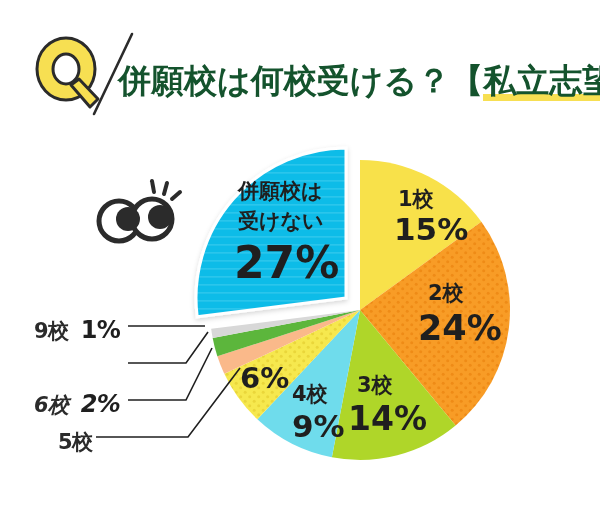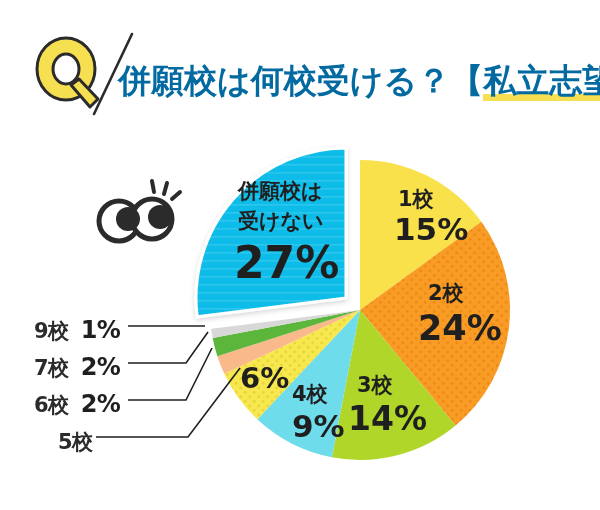--- a/index.html
+++ b/index.html
@@ -44,21 +44,21 @@
     top: 58px;
     width: 470px;
     height: 52px;
     white-space: nowrap;
   }
   .title-text {
     font-family: "DejaVu Sans", "Liberation Sans", sans-serif;
     font-size: 33px;
     font-weight: 700;
     letter-spacing: 0px;
-    color: #0369a1;
+    color: #14532d;
     line-height: 46px;
     display: inline-block;
     vertical-align: top;
   }
   .title-hl {
     position: relative;
     display: inline-block;
   }
   .title-hl::after {
     content: "";
@@ -117,21 +117,21 @@
   }
   .callout .cl-val {
     font-size: 24px;
     font-weight: 800;
     color: #1f1f1f;
     margin-left: 12px;
     letter-spacing: -0.5px;
   }
   #callout-9 { left: 34px; top: 318px; }
   #callout-7 { left: 34px; top: 355px; }
-  #callout-6 { left: 34px; top: 392px; }
+  #callout-6 { left: 34px; top: 392px; font-style: italic; }
   #callout-5 { left: 34px; top: 432px; margin-left: 24px; }
 </style>
 </head>
 <body>
 
 <div id="header">
 
   <svg id="q-mark" viewBox="0 0 78 78">
     <g>
       <ellipse cx="36" cy="36" rx="29" ry="31" fill="#f7df52" stroke="#2b2b2b" stroke-width="3"></ellipse>
@@ -231,22 +231,19 @@
       <polyline points="128,280 186,280 212,228"></polyline>
       <polyline points="96,317 188,317 240,248"></polyline>
     </g>
   </svg>
 </div>
 
 <div id="callouts">
   <div class="callout" id="callout-9">
     <span class="cl-name">9校</span><span class="cl-val">1%</span>
   </div>
-  <div class="callout" id="callout-7">
-    <span class="cl-name">7校</span><span class="cl-val">2%</span>
-  </div>
   <div class="callout" id="callout-6">
     <span class="cl-name">6校</span><span class="cl-val">2%</span>
   </div>
   <div class="callout" id="callout-5">
     <span class="cl-name">5校</span>
   </div>
 </div>
 
 </body></html>

